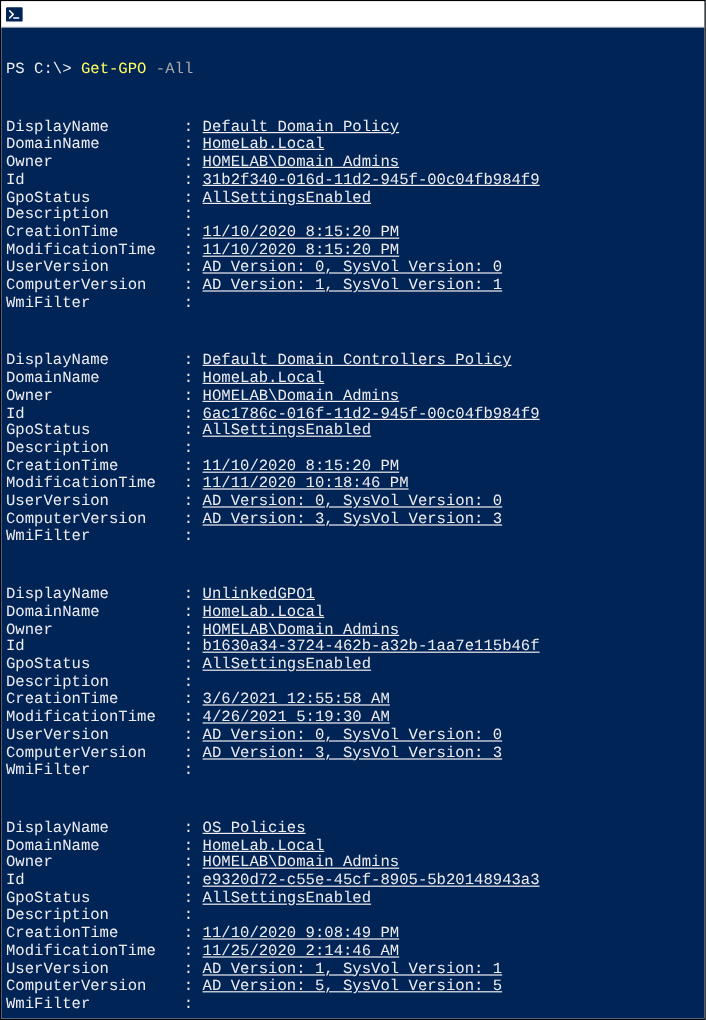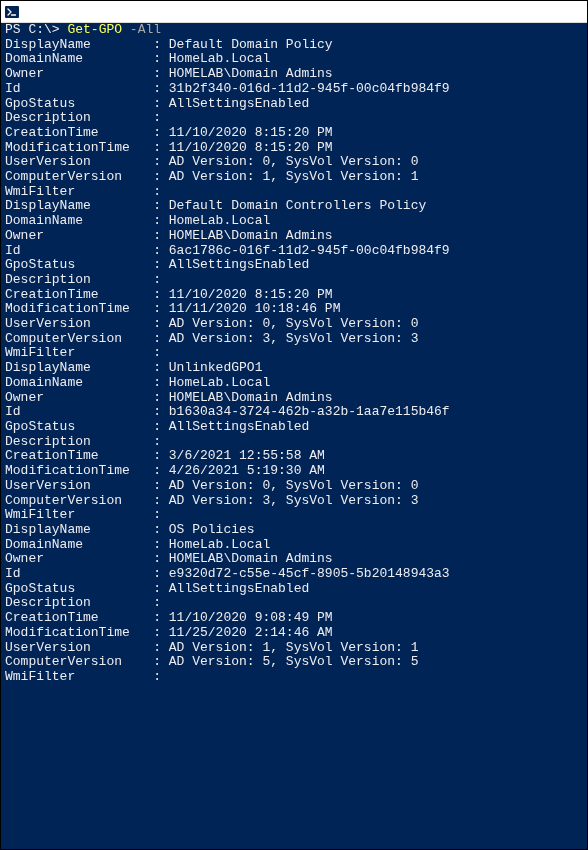--- a/index.html
+++ b/index.html
@@ -34,25 +34,25 @@
       background: #012456;
       color: #eeedf0;
       width: 100%;
       height: calc(100% - 22px);
       padding: 0 4px;
       font-size: 13px;
       line-height: 14.7px;
       white-space: pre;
       overflow: hidden;
     }
-    .prompt-line { display: block; }
+    .prompt-line { display: block; margin-top: 28px; }
     .prompt { color: #eeedf0; }
     .cmd { color: #ffff60; }
     .param { color: #a9a9a9; }
-    .block { margin-top: 0; display: block; }
+    .block { margin-top: 33px; display: block; text-decoration: underline; }
     .kv-line { display: block; }
     .k { display: inline-block; width: 18ch; }
     .sep { display: inline-block; width: 3ch; }
     .v { display: inline; }
   </style>
 </head>
 <body>
 
 <div class="titlebar">
   <span class="ps-icon">

